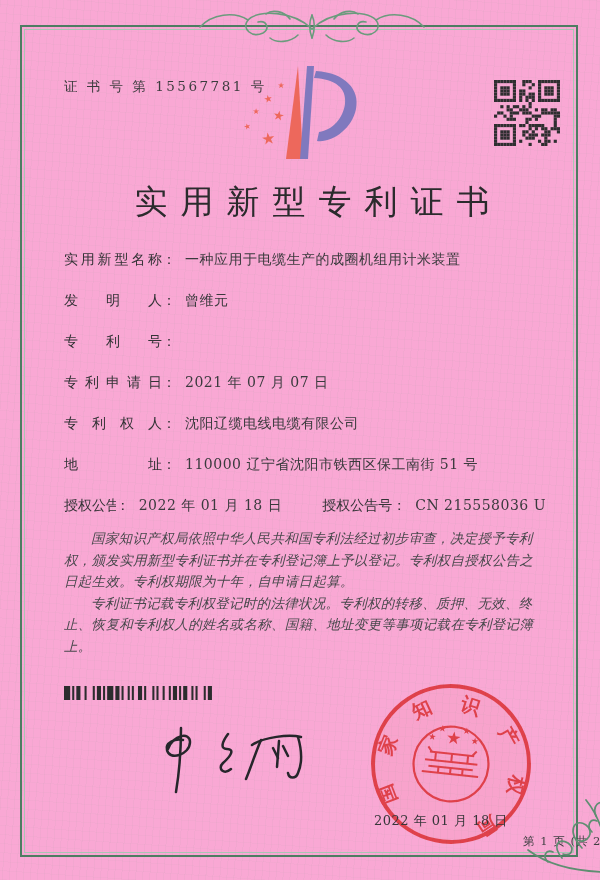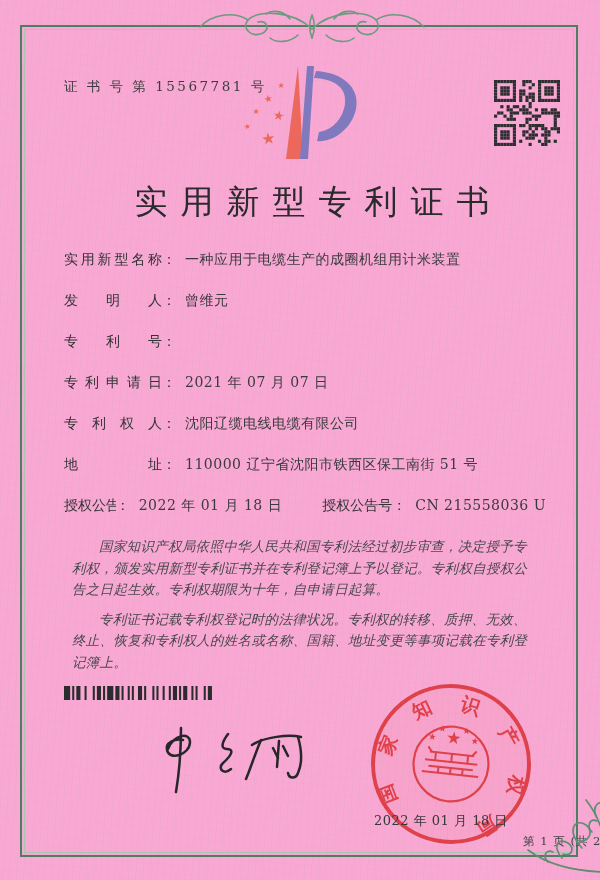--- a/index.html
+++ b/index.html
@@ -42,21 +42,21 @@
   .flabel{
     display:inline-block; width:98px; color:#333336;
     text-align:justify; text-align-last:justify; white-space:nowrap; overflow:hidden;
   }
   .fcolon{color:#333336; margin-right:9px;}
   .fvalue{color:#3a3a3d; letter-spacing:0.5px; white-space:nowrap;}
   .grant-group2{margin-left:40px; display:flex; align-items:baseline;}
   .glabel{color:#333336; white-space:nowrap;}
   .paras{position:absolute; left:64px; top:528px; width:478px; z-index:2;}
   .paras p{
-    margin:8px; font-size:13.5px; line-height:21.5px; text-indent:2em;
+    margin:0; font-size:13.5px; line-height:21.5px; text-indent:2em;
     color:#48484c; font-style:italic; letter-spacing:0.3px;
   }
   .barcode{position:absolute; left:64px; top:686px; z-index:2;}
   .issuer{position:absolute; left:64px; top:742px; z-index:2; font-size:15px; line-height:27px; color:#333336;}
   .signature{position:absolute; left:152px; top:722px; z-index:2;}
   .seal{position:absolute; left:368px; top:681px; z-index:2; opacity:0.93; mix-blend-mode:multiply;}
   .seal-char{font-size:19px; font-weight:bold; text-anchor:middle; fill:#e4574d;
              font-family:"DejaVu Serif","Liberation Serif",serif;}
   .seal-date{
     position:absolute; left:374px; top:812px; z-index:4; font-size:13px;

